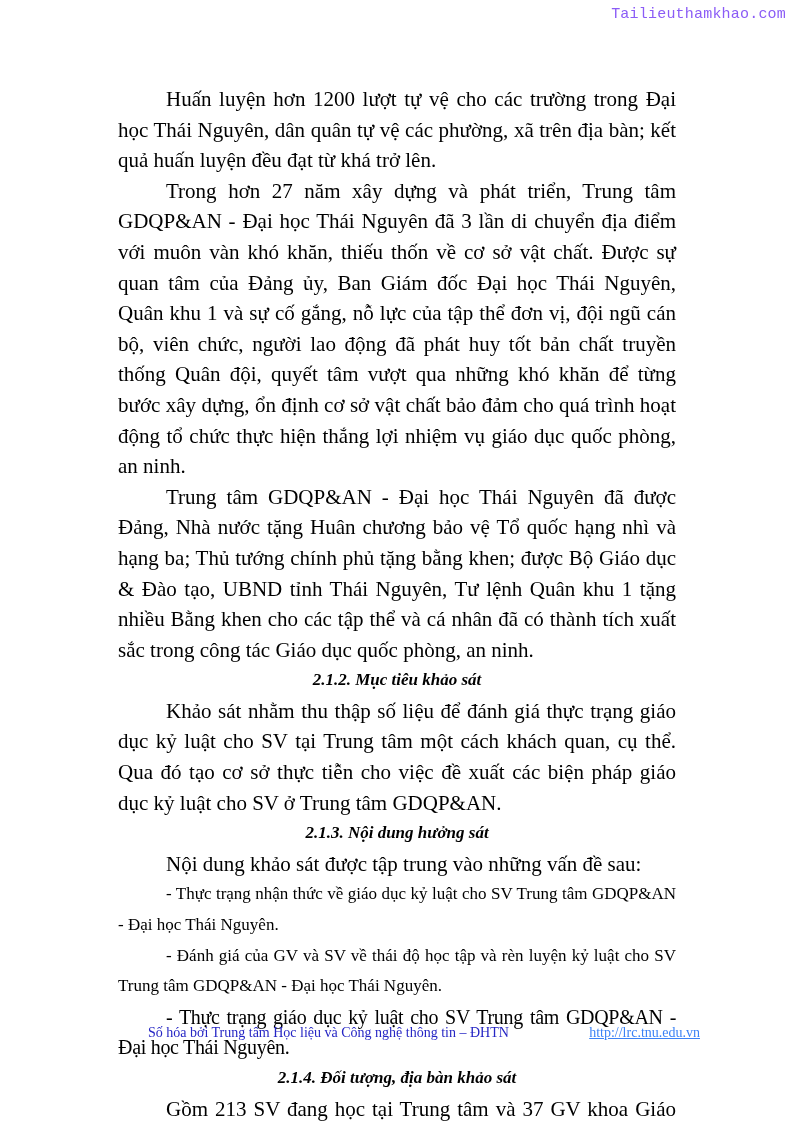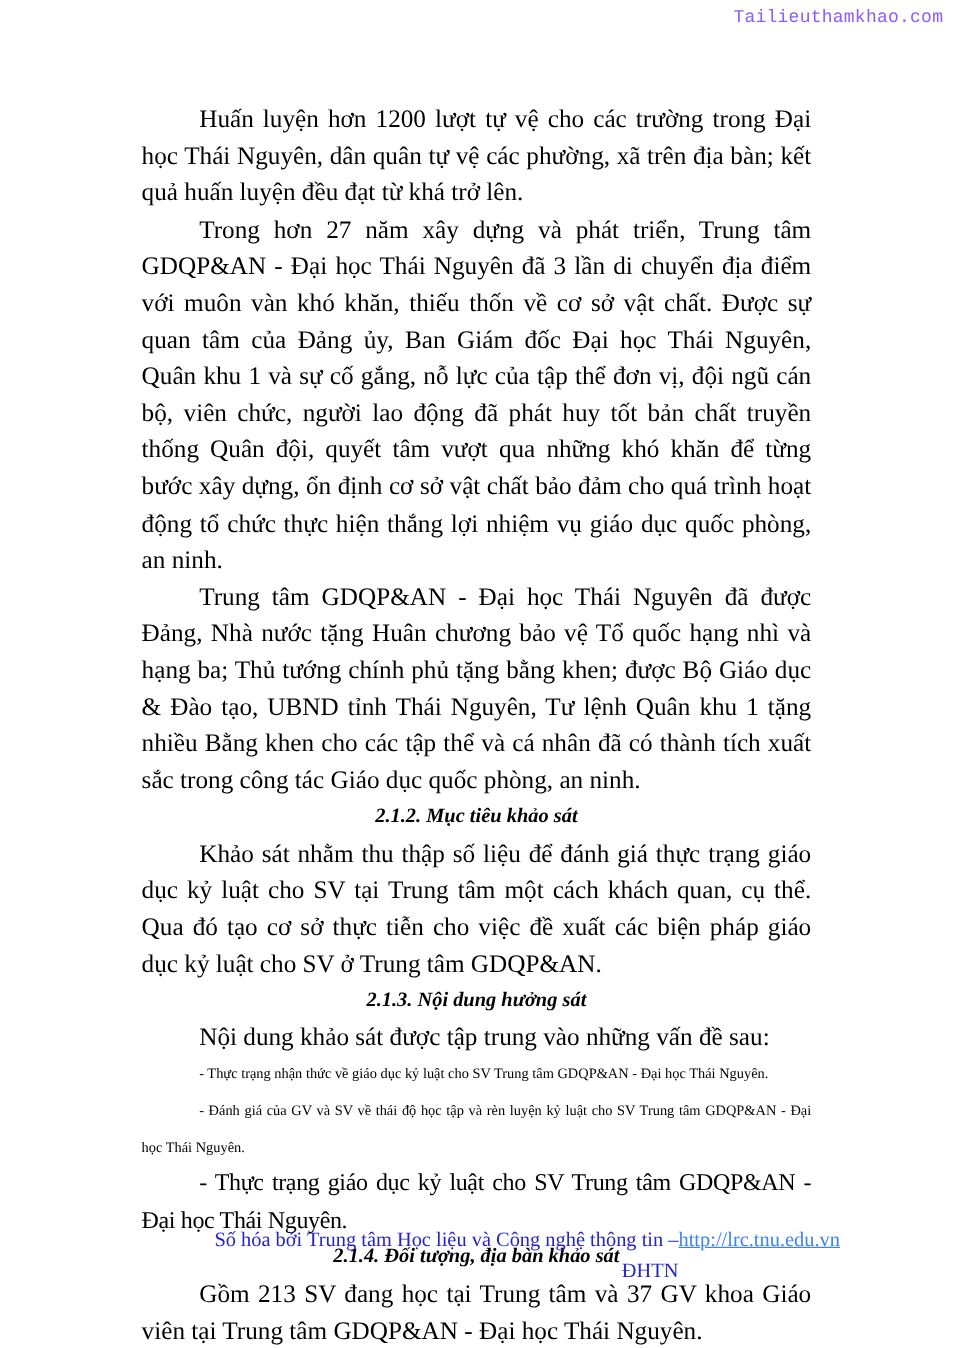--- a/index.html
+++ b/index.html
@@ -39,38 +39,38 @@
     margin: 0;
     font-size: 17px;
     line-height: 30.6px;
     font-weight: bold;
     font-style: italic;
     text-align: center;
     text-indent: 0;
   }
   .list-item {
     margin: 0;
-    font-size: 12px;
+    font-size: 17px;
     line-height: 30.6px;
     text-align: justify;
     text-indent: 48px;
   }
   .fit-one-line {
     font-size: 20px;
     letter-spacing: -0.3px;
   }
   .footer {
     position: absolute;
     left: 148px;
     right: 94px;
     top: 1020px;
     display: flex;
     justify-content: space-between;
     align-items: baseline;
-    font-size: 17px;
+    font-size: 14px;
     line-height: 26px;
     color: #2525c4;
     text-align: right;
   }
   .footer-link {
     color: #3b82f6;
     text-decoration: underline;
     cursor: pointer;
   }
 </style>

